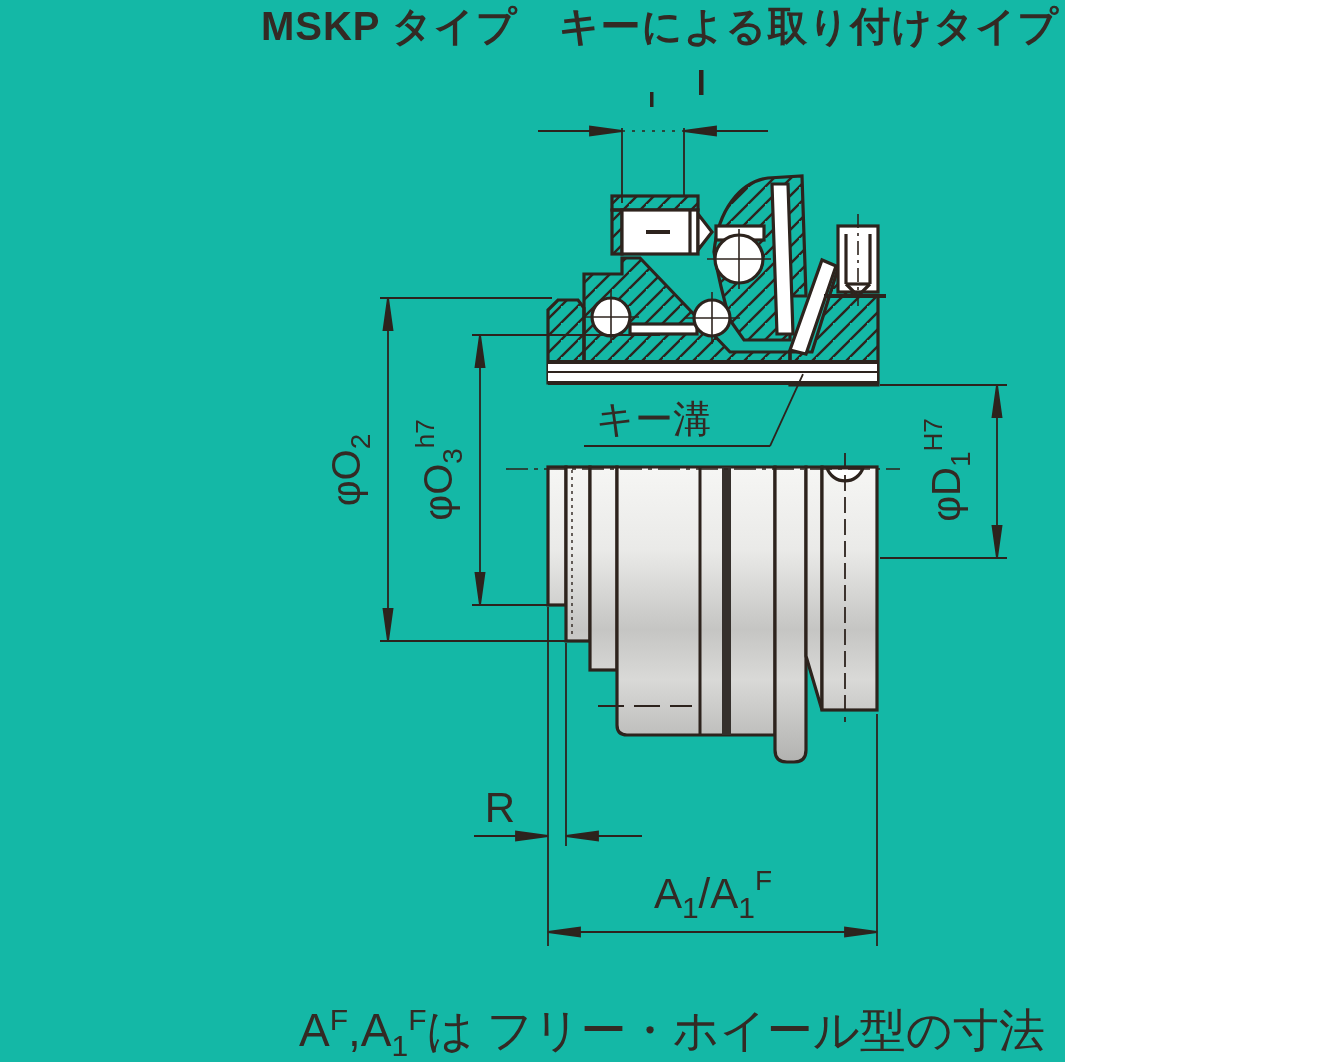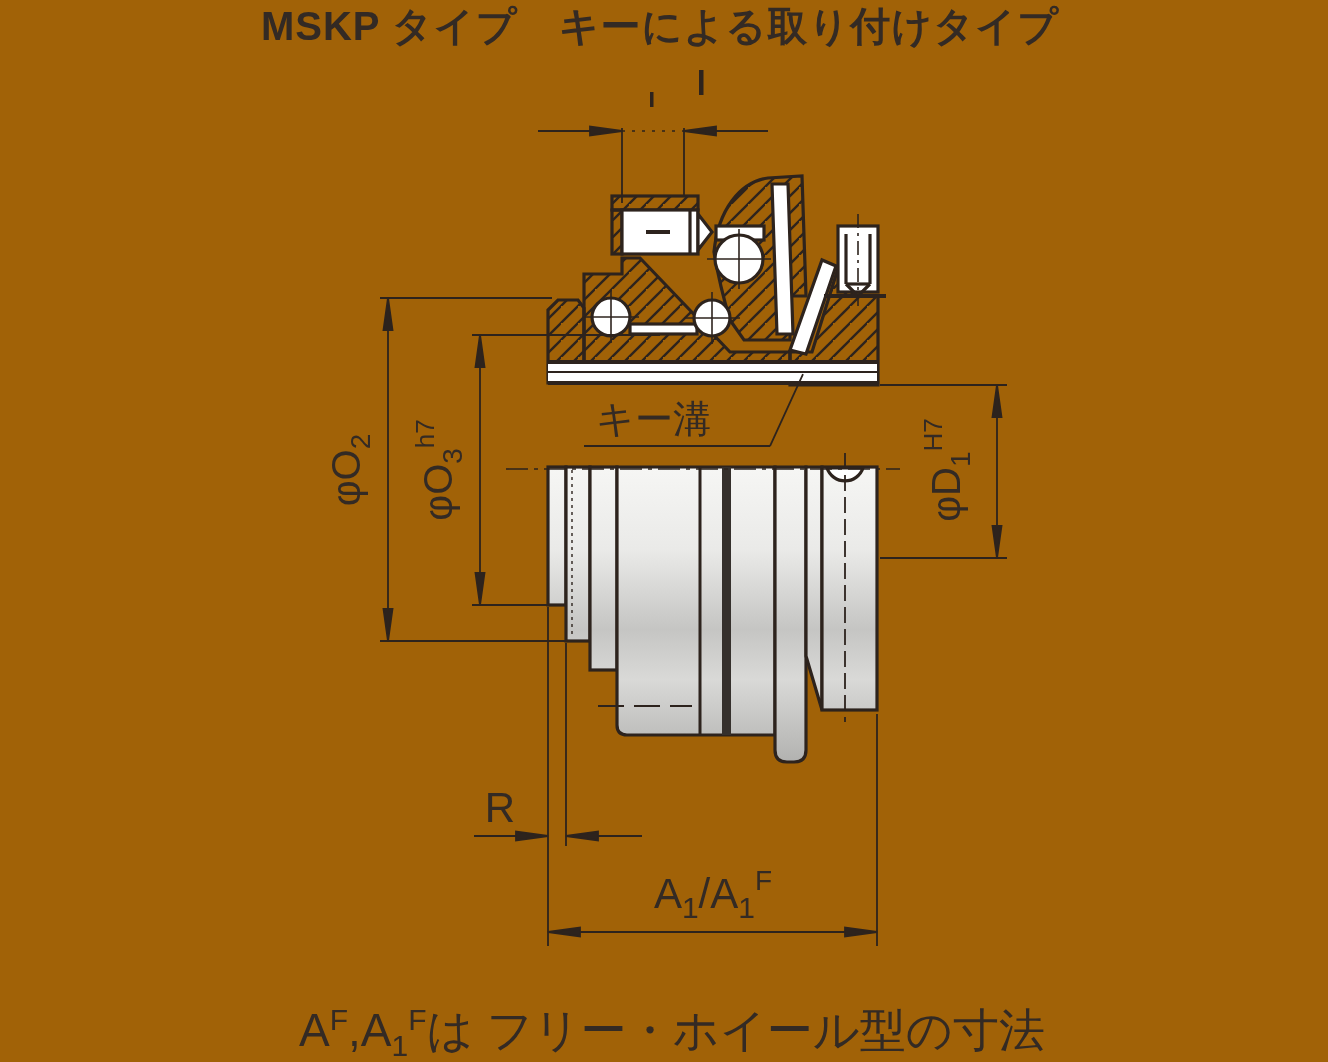--- a/index.html
+++ b/index.html
@@ -1,16 +1,16 @@
 <!DOCTYPE html>
 <html><head>
 <meta charset="utf-8">
 <style>
   html,body{margin:0;padding:0;background:#ffffff;}
-  .stage{position:relative;width:1328px;height:1062px;background:#a16207;overflow:hidden;
+  .stage{position:relative;width:1065px;height:1062px;background:#14b8a6;overflow:hidden;
          font-family:"Liberation Sans", sans-serif;}
   svg{position:absolute;left:0;top:0;}
   text{fill:#332a24;}
 </style>
 </head>
 <body>
 
 <div class="stage">
 <svg width="1328" height="1062" viewBox="0 0 1328 1062">
   <defs>

